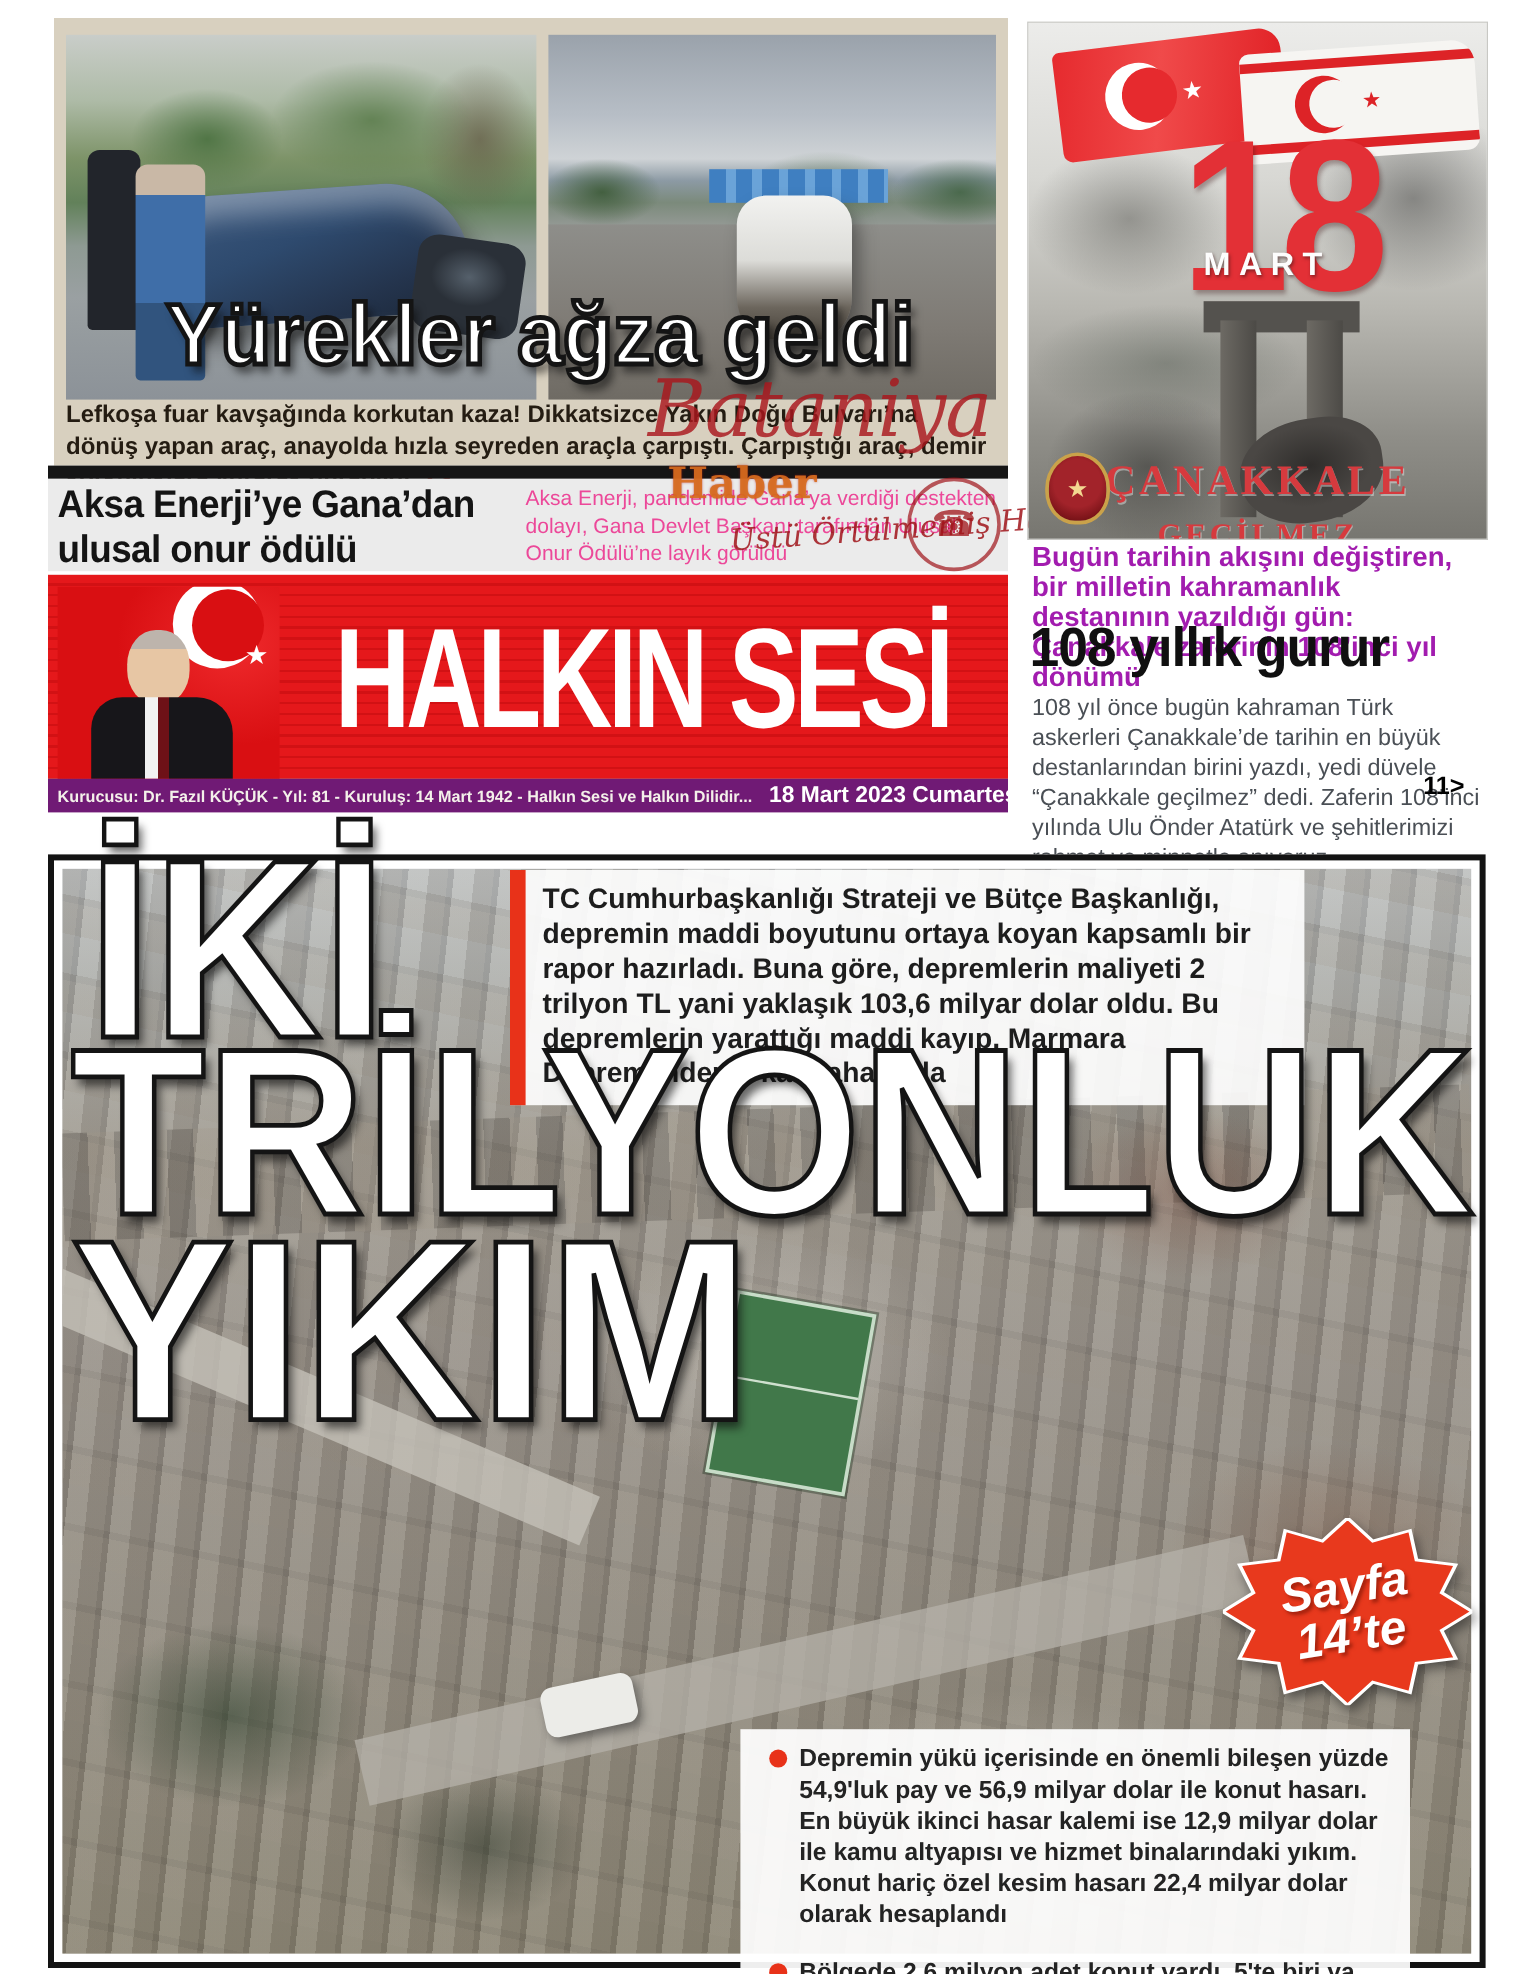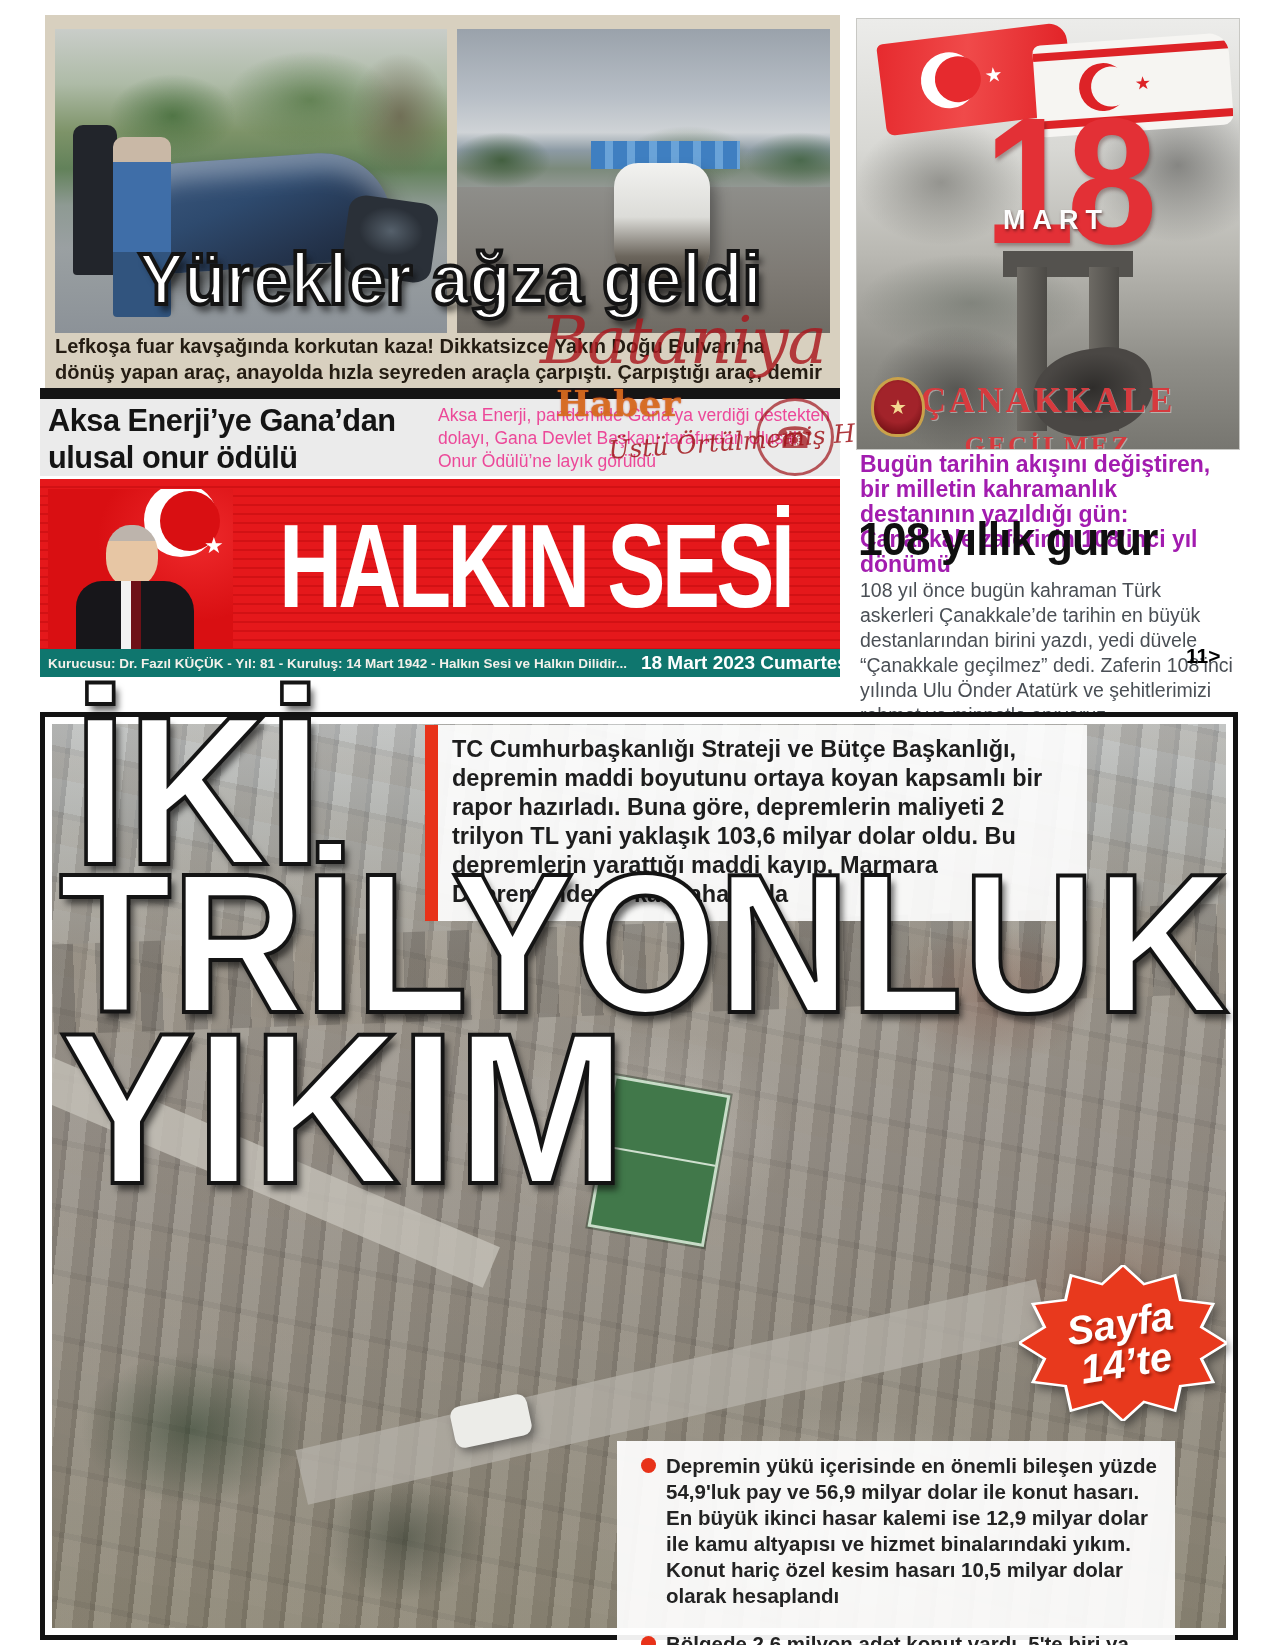--- a/index.html
+++ b/index.html
@@ -68,21 +68,21 @@
   .crescent-w{position:absolute;width:74px;height:74px;border-radius:50%;background:#fff;}
   .crescent-cut{position:absolute;width:60px;height:60px;border-radius:50%;}
   .flag-star{position:absolute;color:#fff;}
   .head-face{position:absolute;left:58px;top:36px;width:52px;height:62px;border-radius:46%;
     background:linear-gradient(180deg,#bdb4ac 0 26%,#e7c6a4 26% 100%);}
   .suit{position:absolute;left:28px;top:92px;width:118px;height:70px;border-radius:26px 30px 0 0;
     background:linear-gradient(90deg,#17161a 0 38%,#f2f2f2 38% 47%,#6e1117 47% 55%,#17161a 55% 100%);}
   .mast-title{left:232px;top:487px;width:606px;height:158px;display:flex;align-items:center;justify-content:center;}
   .mast-title span{font-size:118px;font-weight:700;color:#ffffff;letter-spacing:-5px;white-space:nowrap;
     transform:scaleX(0.74);line-height:1;}
-  .info-strip{left:40px;top:649px;width:800px;height:28px;background:#0f766e;display:flex;align-items:center;}
+  .info-strip{left:40px;top:649px;width:800px;height:28px;background:#701a75;display:flex;align-items:center;}
   .info-left{font-size:13.5px;font-weight:700;color:#f4f0ea;padding-left:8px;white-space:nowrap;}
   .info-right{font-size:19px;font-weight:700;color:#ffffff;margin-left:auto;padding-right:6px;white-space:nowrap;}
   .info-right span{margin-left:14px;}
 
   
   .poster{left:856px;top:18px;width:382px;height:430px;border:1px solid #c8c8c4;overflow:hidden;
     background:linear-gradient(180deg,#ececea 0%,#d8d8d4 30%,#b9b8b2 55%,#8f8e88 80%,#777670 100%);}
   .poster .haze{position:absolute;inset:0;background:
     radial-gradient(120px 90px at 22% 38%,rgba(90,90,85,.5),transparent 70%),
     radial-gradient(130px 110px at 84% 34%,rgba(70,70,68,.55),transparent 70%),
@@ -282,21 +282,21 @@
       </svg>
       <div class="star-text">
         <div>Sayfa</div>
         <div>14’te</div>
       </div>
     </div>
 
     <div class="bullet-panel">
       <div class="bullet">
         <span class="dot"></span>
-        <p>Depremin yükü içerisinde en önemli bileşen yüzde 54,9'luk pay ve 56,9 milyar dolar ile konut hasarı. En büyük ikinci hasar kalemi ise 12,9 milyar dolar ile kamu altyapısı ve hizmet binalarındaki yıkım. Konut hariç özel kesim hasarı 10,5 milyar dolar olarak hesaplandı</p>
+        <p>Depremin yükü içerisinde en önemli bileşen yüzde 54,9'luk pay ve 56,9 milyar dolar ile konut hasarı. En büyük ikinci hasar kalemi ise 12,9 milyar dolar ile kamu altyapısı ve hizmet binalarındaki yıkım. Konut hariç özel kesim hasarı 22,4 milyar dolar olarak hesaplandı</p>
       </div>
       <div class="bullet">
         <span class="dot"></span>
         <p>Bölgede 2,6 milyon adet konut vardı. 5'te biri ya yıkıldı ya oturulamaz hale geldi. Depremde 298 bin bina yıkılırken, yarım milyondan fazla binanın, iletişim ve enerji altyapısı hasar gördü</p>
       </div>
     </div>
   </div>
 
 </div>
 

